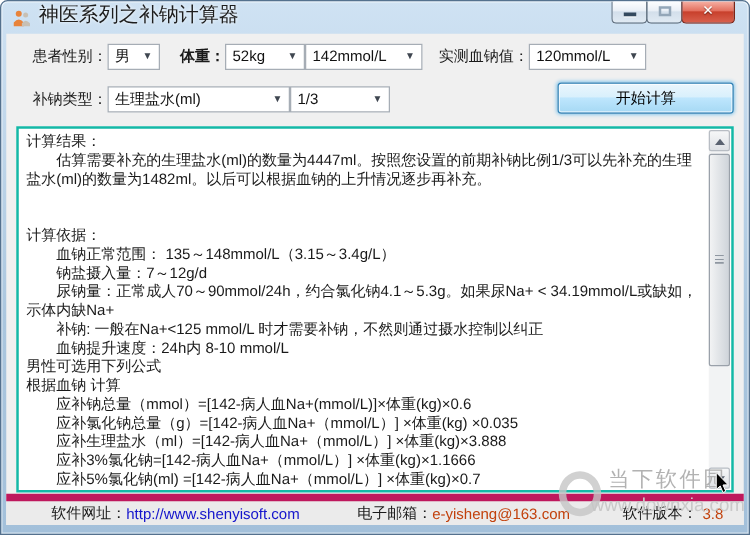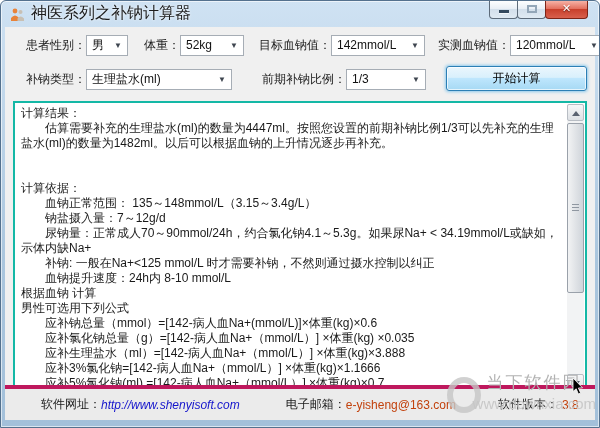--- a/index.html
+++ b/index.html
@@ -42,21 +42,21 @@
   .row2 { top:40px; height:24px; }
   .lbl { white-space:nowrap; }
   .combo {
     height:21px; background:#fff; border:1px solid #a6adb5;
     display:flex; align-items:center; padding-left:5px; position:relative; cursor:default;
   }
   .combo-val { font-size:12px; color:#111; white-space:nowrap; }
   .combo-arrow { position:absolute; right:5px; top:50%; transform:translateY(-50%); font-size:8px; color:#3f4650; }
   .w-gender{width:42px;} .w-weight{width:64px;} .w-target{width:94px;} .w-meas{width:94px;}
   .w-type{width:146px;} .w-ratio{width:80px;}
-  .gap-a{margin-left:16px;} .gap-b{margin-left:15px;} .gap-c{margin-left:13px;} .gap-d{margin-left:30px;}
+  .gap-a{margin-left:16px;font-weight:bold;} .gap-b{margin-left:15px;} .gap-c{margin-left:13px;} .gap-d{margin-left:30px;}
 
   .calc-btn {
     position:absolute; right:8px; top:39px; width:141px; height:25px;
     font-family:inherit; font-size:12px; color:#000;
     background:linear-gradient(#eaf6fd,#d9f0fc 45%,#bee6fd 50%,#a6d9f4);
     border:1px solid #2c7fb5; border-radius:3px;
     box-shadow:0 0 3px 1px #8ecaec, inset 0 0 0 1px rgba(255,255,255,.7);
     cursor:default;
   }
 
@@ -79,31 +79,31 @@
   .tri-down { position:absolute; left:4px; top:6px; width:0; height:0; border-left:4px solid transparent; border-right:4px solid transparent; border-top:5px solid #5a6270; }
   .scroll-thumb {
     position:absolute; left:0; width:17px; top:19px; height:170px;
     background:linear-gradient(90deg,#f2f3f4,#cfd4da); border:1px solid #9aa1aa; border-radius:2px;
   }
   .grip { position:absolute; left:4px; top:50%; margin-top:-4px; width:7px; height:7px;
     background:repeating-linear-gradient(#8f97a1 0 1px, transparent 1px 3px); }
 
   
   .statusbar {
-    position:absolute; left:0; right:0; bottom:0; height:35px;
-    background:#ebebeb; border-top:4px solid #be185d;
+    position:absolute; left:0; right:0; bottom:0; height:25px;
+    background:#ebebeb; border-top:6px solid #be185d;
     display:flex; align-items:center; font-size:12px; color:#1a1a1a;
   }
   .sb-web{margin-left:36px;} .sb-mail{margin-left:46px;} .sb-ver{margin-left:42px;}
-  .sb-link { color:#1414cc; text-decoration:none; cursor:pointer;font-style:italic; }
+  .sb-link { color:#1414cc; text-decoration:none; cursor:pointer; }
   .sb-value { color:#c2410c; }
   .sb-sp { margin-left:4px; }
 
   
-  .watermark { position:absolute; right:3px; bottom:14px; display:flex; align-items:flex-start; pointer-events:none; }
+  .watermark { position:absolute; right:3px; bottom:14px; display:flex; align-items:center; pointer-events:none; }
   .wm-circle { width:34px; height:36px; border:6px solid #c6c6c6; border-radius:50%; margin-right:6px; margin-top:6px; opacity:.8; }
   .wm-name { font-size:17px; color:#b2b2b2; letter-spacing:2px; white-space:nowrap; }
   .wm-url { font-size:15px; color:#c9c9c9; margin-top:1px; margin-left:-14px; white-space:nowrap; }
 
   .cursor { position:absolute; left:571px; top:377px; }
 </style>
 </head>
 <body>
 
 <div class="window">
@@ -137,61 +137,59 @@
       <span class="lbl">患者性别：</span>
       <div class="combo w-gender">
         <span class="combo-val">男</span>
         <span class="combo-arrow">▼</span>
       </div>
       <span class="lbl gap-a">体重：</span>
       <div class="combo w-weight">
         <span class="combo-val">52kg</span>
         <span class="combo-arrow">▼</span>
       </div>
-      <span class="lbl gap-b">目标血钠值：</span>
       <div class="combo w-target">
         <span class="combo-val">142mmol/L</span>
         <span class="combo-arrow">▼</span>
       </div>
       <span class="lbl gap-c">实测血钠值：</span>
       <div class="combo w-meas">
         <span class="combo-val">120mmol/L</span>
         <span class="combo-arrow">▼</span>
       </div>
     </div>
 
     <div class="row row2">
       <span class="lbl">补钠类型：</span>
       <div class="combo w-type">
         <span class="combo-val">生理盐水(ml)</span>
         <span class="combo-arrow">▼</span>
       </div>
-      <span class="lbl gap-d">前期补钠比例：</span>
       <div class="combo w-ratio">
         <span class="combo-val">1/3</span>
         <span class="combo-arrow">▼</span>
       </div>
     </div>
 
     <button class="calc-btn">开始计算</button>
 
     <div class="result-box">
       <div class="result-text">
         <div class="line">计算结果：</div>
         <div class="line">　　估算需要补充的生理盐水(ml)的数量为4447ml。按照您设置的前期补钠比例1/3可以先补充的生理盐水(ml)的数量为1482ml。以后可以根据血钠的上升情况逐步再补充。</div>
         <div class="line"></div>
         <div class="line"></div>
         <div class="line">计算依据：</div>
         <div class="line">　　血钠正常范围： 135～148mmol/L（3.15～3.4g/L）</div>
         <div class="line">　　钠盐摄入量：7～12g/d</div>
         <div class="line">　　尿钠量：正常成人70～90mmol/24h，约合氯化钠4.1～5.3g。如果尿Na+ &lt; 34.19mmol/L或缺如，示体内缺Na+</div>
         <div class="line">　　补钠: 一般在Na+&lt;125 mmol/L 时才需要补钠，不然则通过摄水控制以纠正</div>
         <div class="line">　　血钠提升速度：24h内 8-10 mmol/L</div>
+        <div class="line">男性可选用下列公式</div>
         <div class="line">根据血钠 计算</div>
-        <div class="line">男性可选用下列公式</div>
         <div class="line">　　应补钠总量（mmol）=[142-病人血Na+(mmol/L)]×体重(kg)×0.6</div>
         <div class="line">　　应补氯化钠总量（g）=[142-病人血Na+（mmol/L）] ×体重(kg) ×0.035</div>
         <div class="line">　　应补生理盐水（ml）=[142-病人血Na+（mmol/L）] ×体重(kg)×3.888</div>
         <div class="line">　　应补3%氯化钠=[142-病人血Na+（mmol/L）] ×体重(kg)×1.1666</div>
         <div class="line">　　应补5%氯化钠(ml) =[142-病人血Na+（mmol/L）] ×体重(kg)×0.7</div>
         <div class="line">女性可选用下列公式</div>
       </div>
       <div class="vscroll">
         <div class="scroll-btn up">
             <span class="tri-up"></span>

